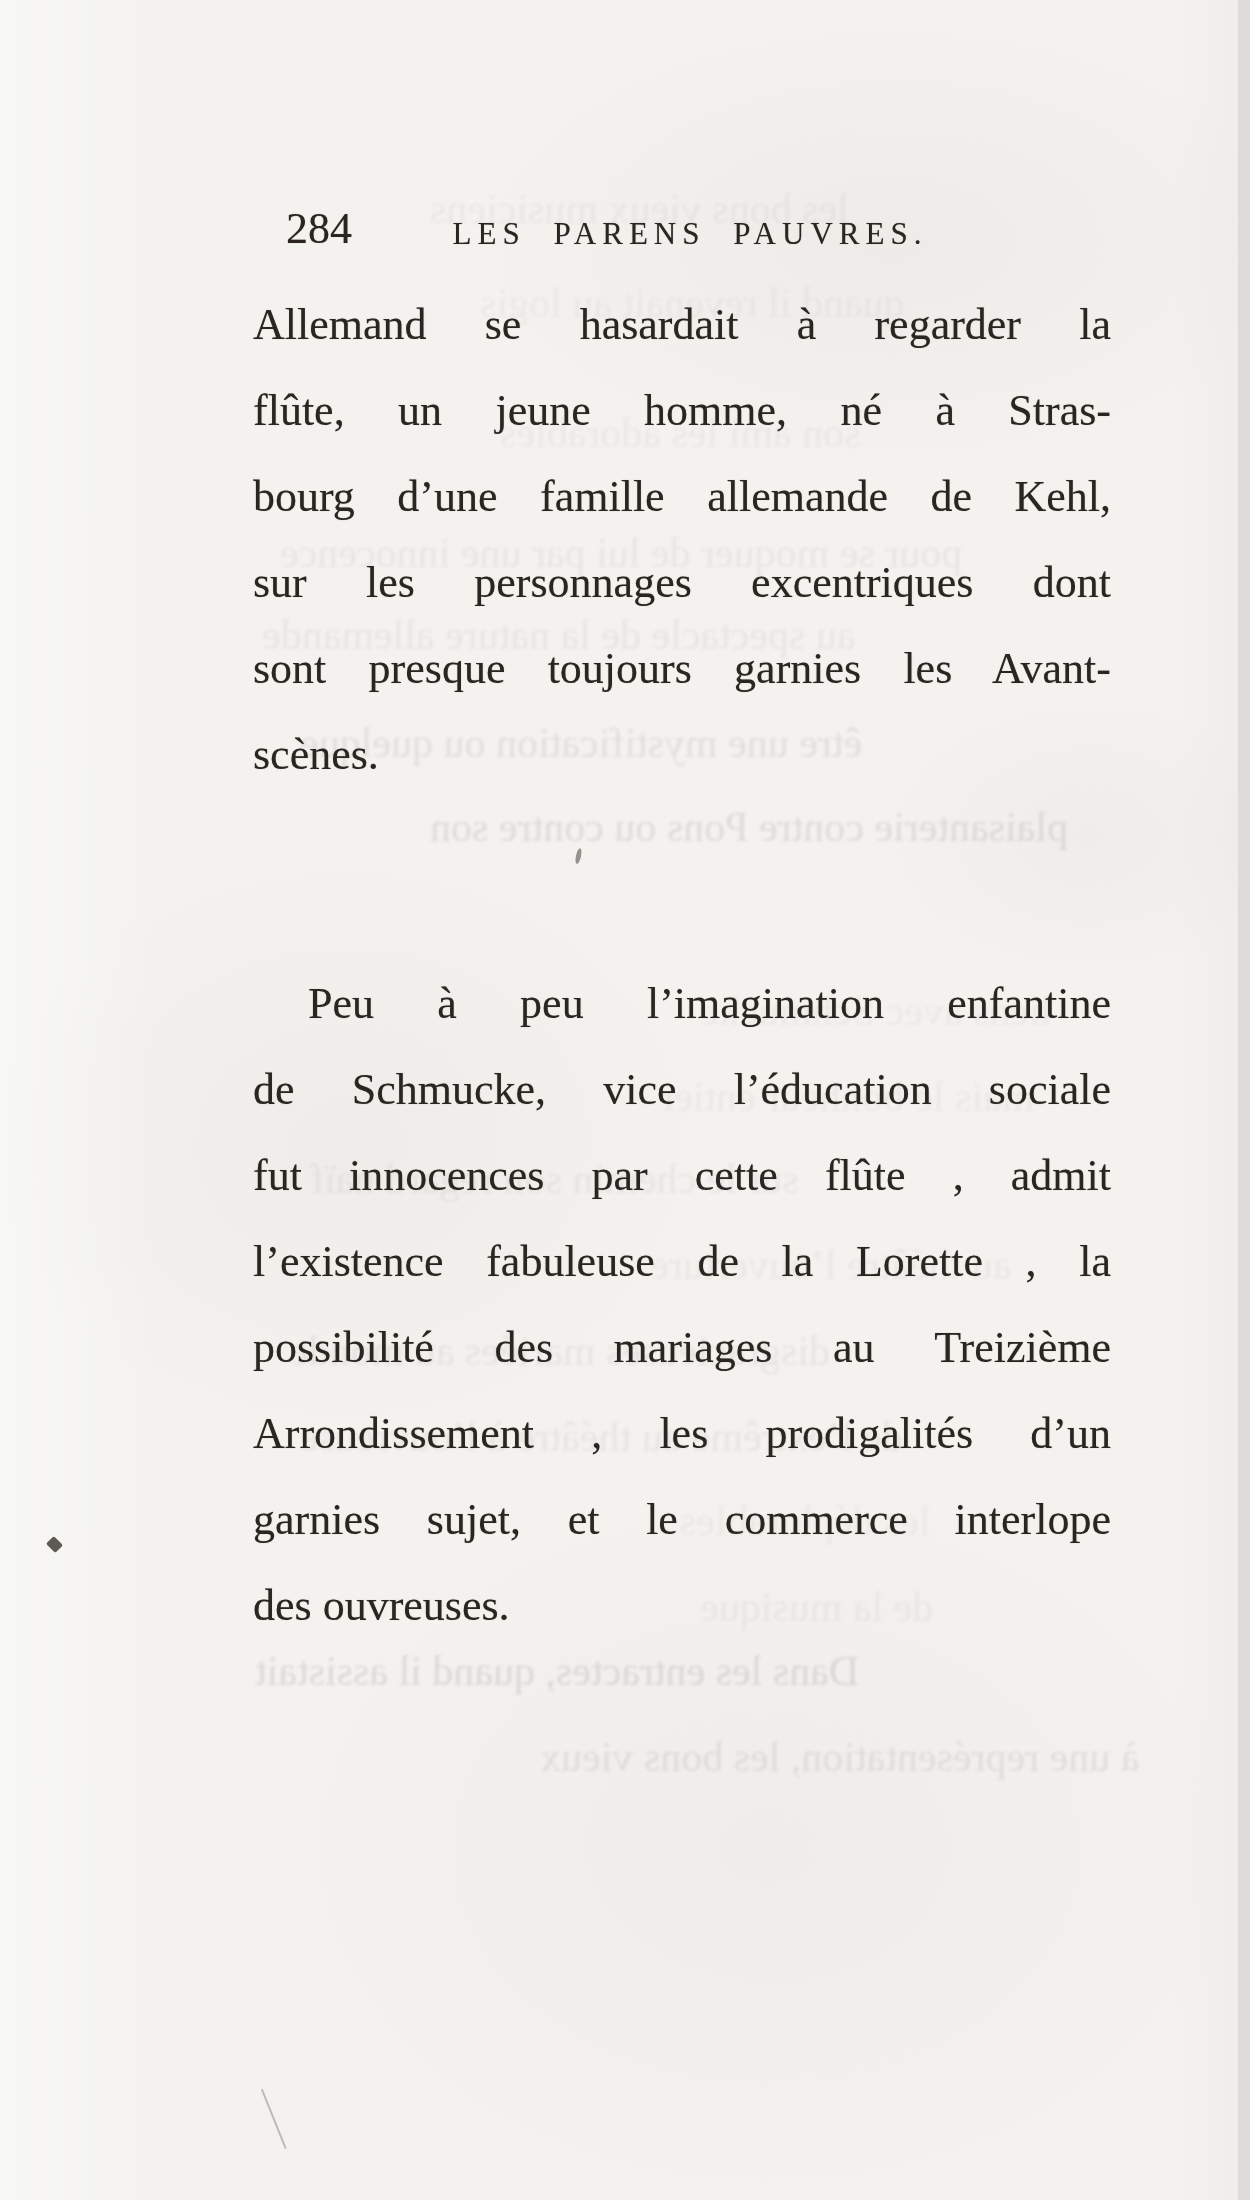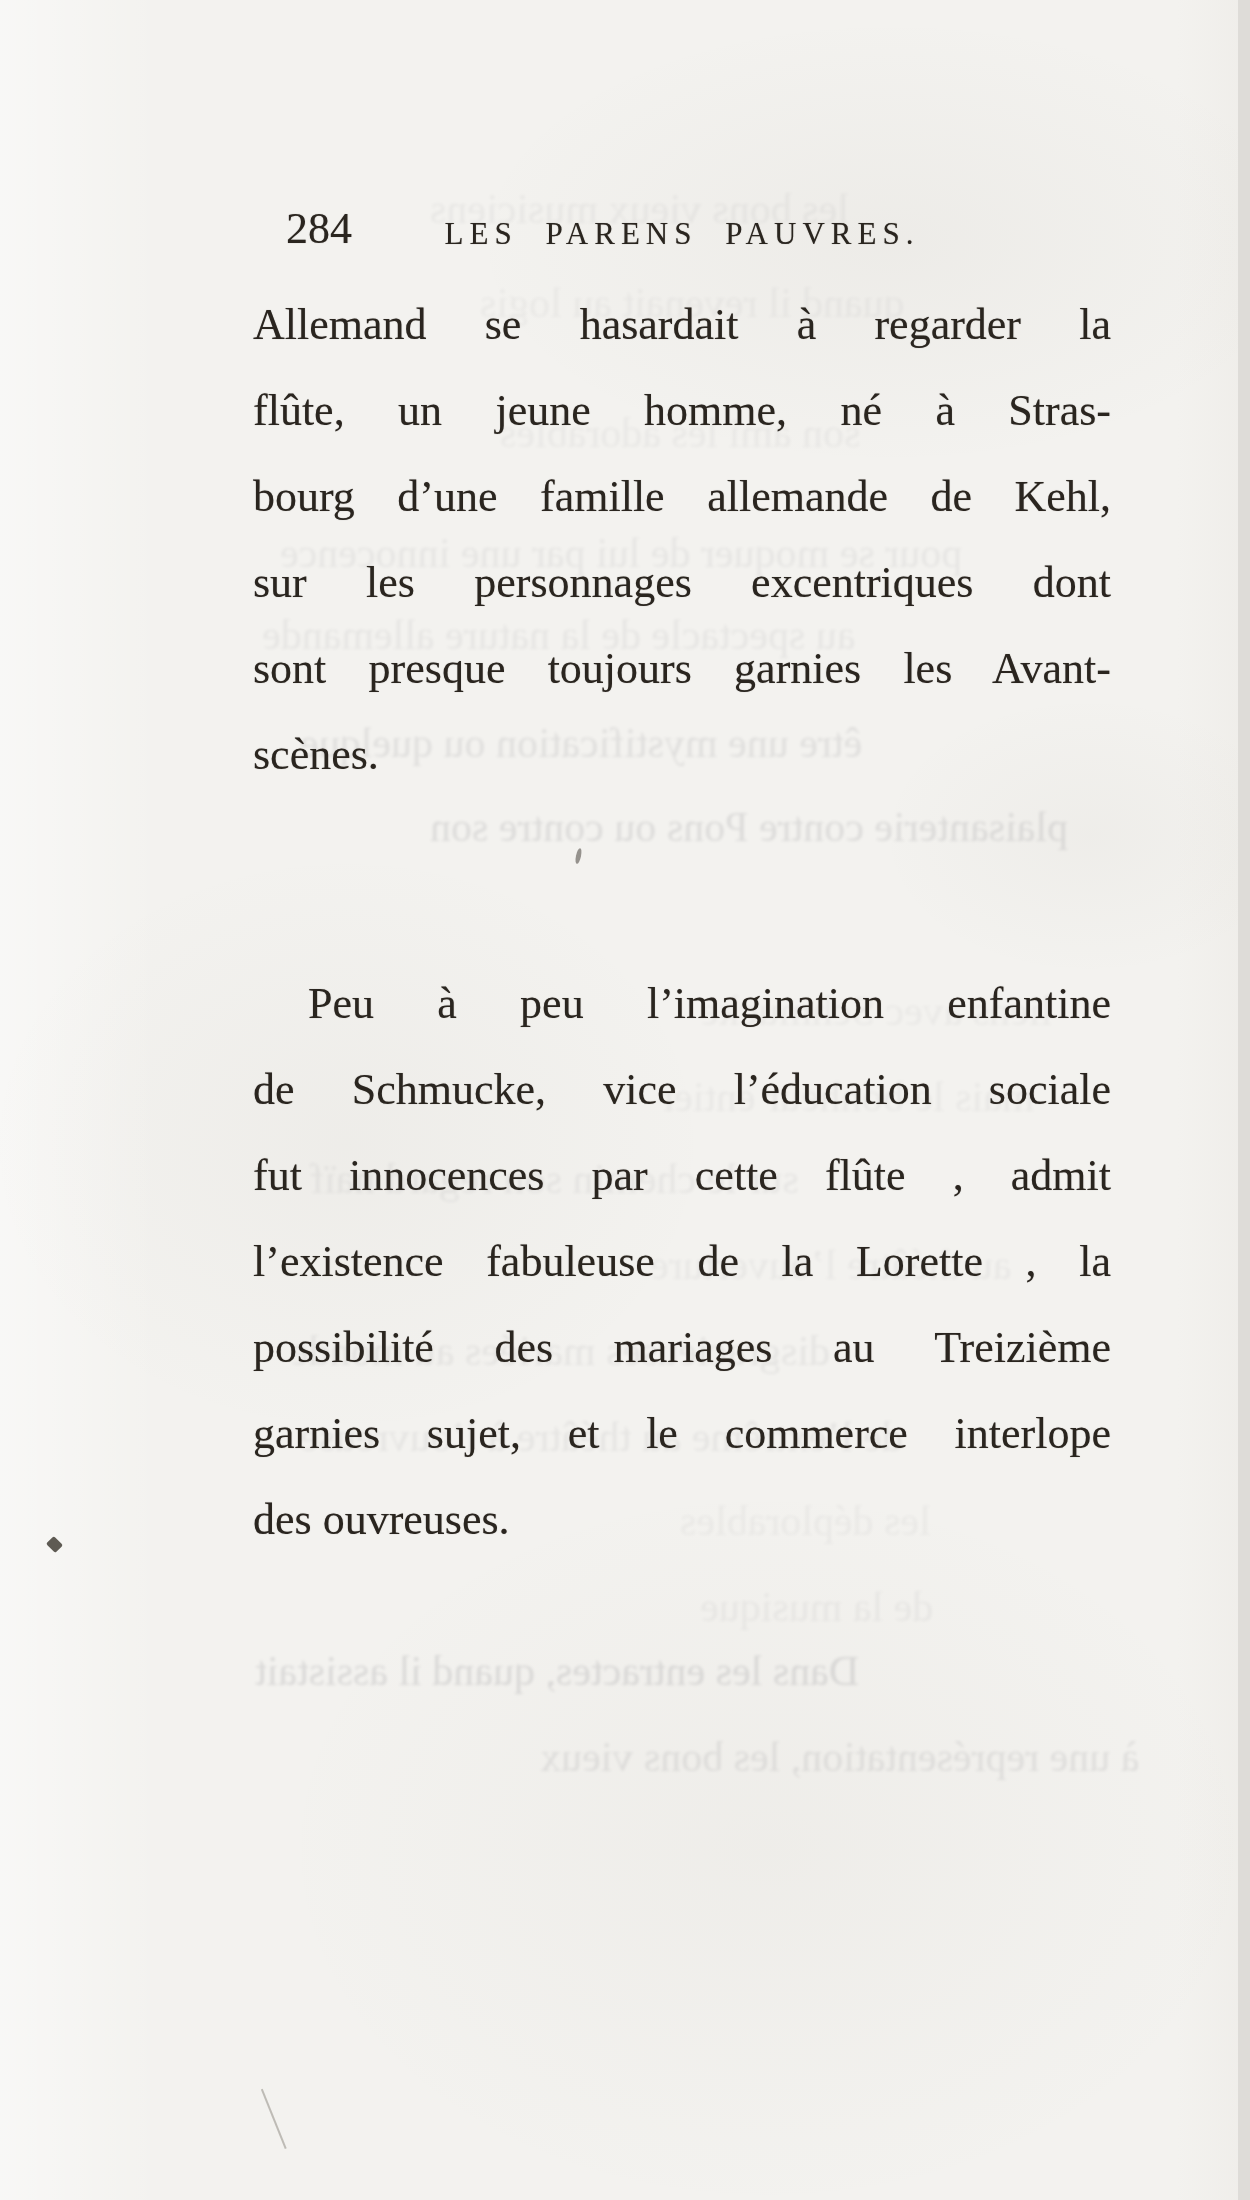--- a/index.html
+++ b/index.html
@@ -18,21 +18,21 @@
     font-family:"Liberation Serif","DejaVu Serif",serif;
     color:var(--ink,#2a251f);
   }
   
   .pagenum{
     position:absolute;left:286px;top:207px;
     font-size:44px;line-height:1;
     text-shadow:0 0 1px rgba(42,37,31,.4);
   }
   .runtitle{
-    position:absolute;left:253px;width:858px;top:218px;
+    position:absolute;left:261px;width:858px;top:218px;
     text-align:center;
     font-size:31px;line-height:1;
     letter-spacing:6px;word-spacing:14px;
     text-shadow:0 0 1px rgba(42,37,31,.4);
   }
   
   .para{
     position:absolute;left:253px;width:858px;
     font-size:44px;line-height:86px;
     text-shadow:0 0 1px rgba(42,37,31,.38);
@@ -94,20 +94,21 @@
       <div class="line j">sur les personnages excentriques dont</div>
       <div class="line j">sont presque toujours garnies les Avant-</div>
       <div class="line">scènes.</div>
     </div>
   <div class="para p2">
       <div class="line j ind">Peu à peu l’imagination enfantine</div>
       <div class="line j">de Schmucke, vice l’éducation sociale</div>
       <div class="line j">fut innocences par cette flûte , admit</div>
       <div class="line j">l’existence fabuleuse de la Lorette , la</div>
       <div class="line j">possibilité des mariages au Treizième</div>
+      <div class="line j">Arrondissement , les prodigalités d’un</div>
       <div class="line j">garnies sujet, et le commerce interlope</div>
       <div class="line">des ouvreuses.</div>
     </div>
 
   <div>
       <div class="mark ink-speck" style="top: 848px; left: 576px;"></div>
       <div class="mark diamond-speck" style="top: 1538px; left: 48px;"></div>
       <div class="mark scratch" style="top: 2118px; left: 242px;"></div>
     </div>
 

